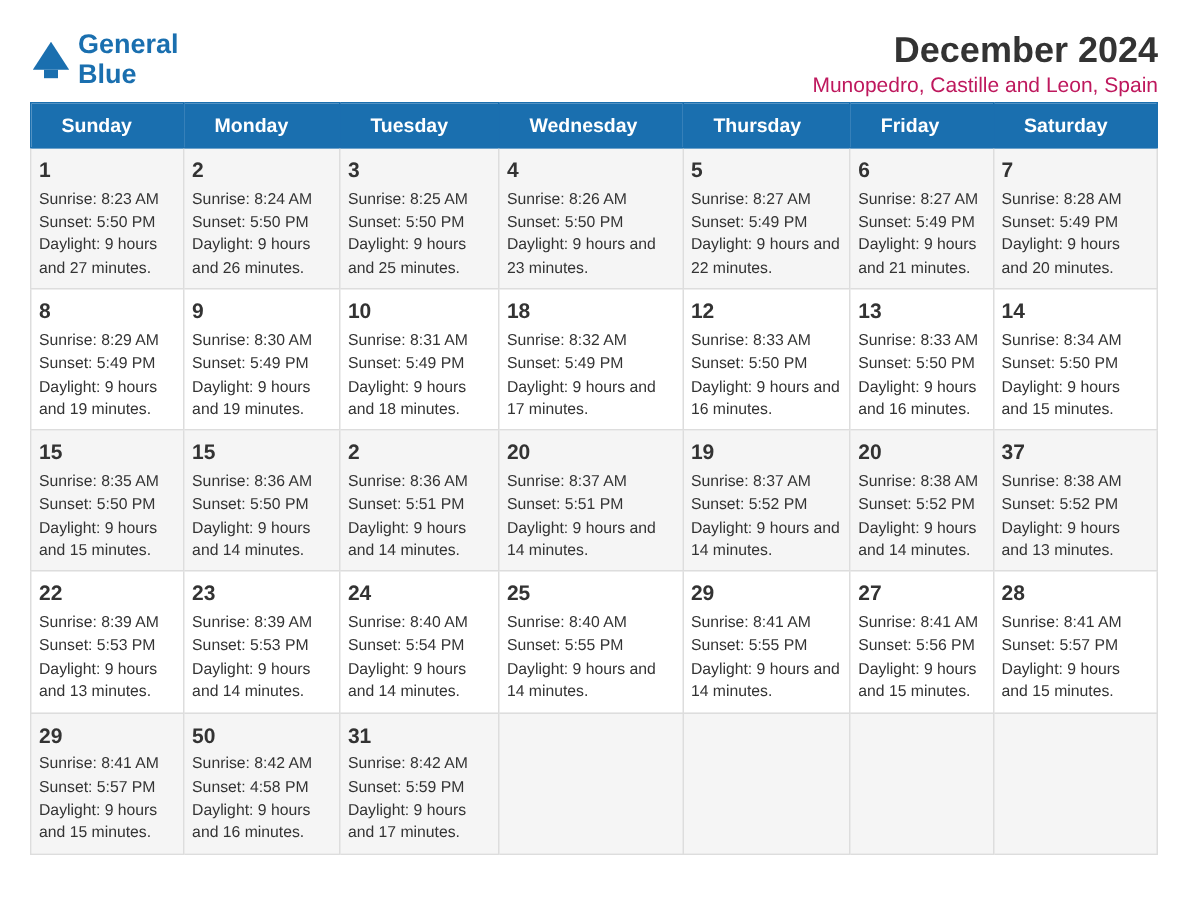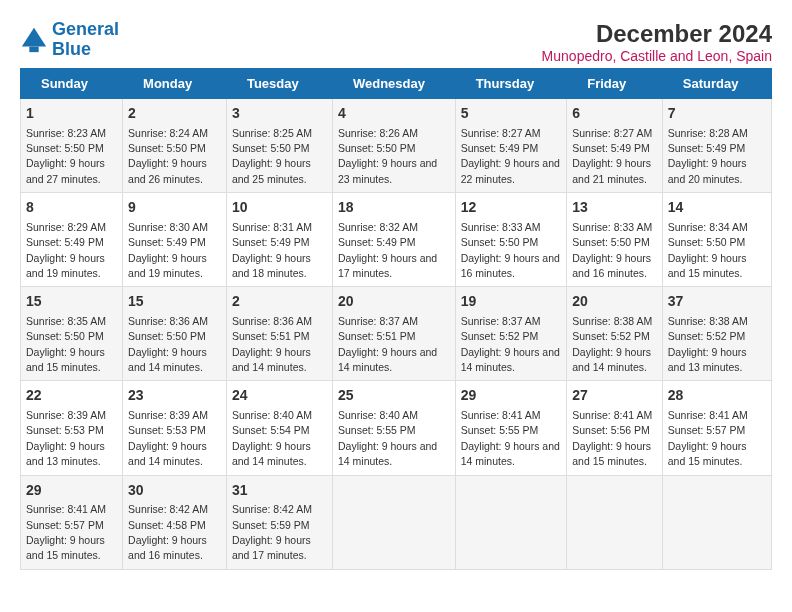--- a/index.html
+++ b/index.html
@@ -156,21 +156,21 @@
         <td><span class="day-num">22</span><span class="day-info">Sunrise: 8:39 AM</span><br><span class="day-info">Sunset: 5:53 PM</span><br><span class="day-info">Daylight: 9 hours and 13 minutes.</span></td>
         <td><span class="day-num">23</span><span class="day-info">Sunrise: 8:39 AM</span><br><span class="day-info">Sunset: 5:53 PM</span><br><span class="day-info">Daylight: 9 hours and 14 minutes.</span></td>
         <td><span class="day-num">24</span><span class="day-info">Sunrise: 8:40 AM</span><br><span class="day-info">Sunset: 5:54 PM</span><br><span class="day-info">Daylight: 9 hours and 14 minutes.</span></td>
         <td><span class="day-num">25</span><span class="day-info">Sunrise: 8:40 AM</span><br><span class="day-info">Sunset: 5:55 PM</span><br><span class="day-info">Daylight: 9 hours and 14 minutes.</span></td>
         <td><span class="day-num">29</span><span class="day-info">Sunrise: 8:41 AM</span><br><span class="day-info">Sunset: 5:55 PM</span><br><span class="day-info">Daylight: 9 hours and 14 minutes.</span></td>
         <td><span class="day-num">27</span><span class="day-info">Sunrise: 8:41 AM</span><br><span class="day-info">Sunset: 5:56 PM</span><br><span class="day-info">Daylight: 9 hours and 15 minutes.</span></td>
         <td><span class="day-num">28</span><span class="day-info">Sunrise: 8:41 AM</span><br><span class="day-info">Sunset: 5:57 PM</span><br><span class="day-info">Daylight: 9 hours and 15 minutes.</span></td>
       </tr>
       <tr>
         <td><span class="day-num">29</span><span class="day-info">Sunrise: 8:41 AM</span><br><span class="day-info">Sunset: 5:57 PM</span><br><span class="day-info">Daylight: 9 hours and 15 minutes.</span></td>
-        <td><span class="day-num">30</span><span class="day-info">Sunrise: 8:42 AM</span><br><span class="day-info">Sunset: 4:58 PM</span><br><span class="day-info">Daylight: 9 hours and 16 minutes.</span></td>
+        <td><span class="day-num">50</span><span class="day-info">Sunrise: 8:42 AM</span><br><span class="day-info">Sunset: 4:58 PM</span><br><span class="day-info">Daylight: 9 hours and 16 minutes.</span></td>
         <td><span class="day-num">31</span><span class="day-info">Sunrise: 8:42 AM</span><br><span class="day-info">Sunset: 5:59 PM</span><br><span class="day-info">Daylight: 9 hours and 17 minutes.</span></td>
         <td class="empty-cell"></td>
         <td class="empty-cell"></td>
         <td class="empty-cell"></td>
         <td class="empty-cell"></td>
       </tr>
     </tbody>
 </table>
 
 </body></html>

